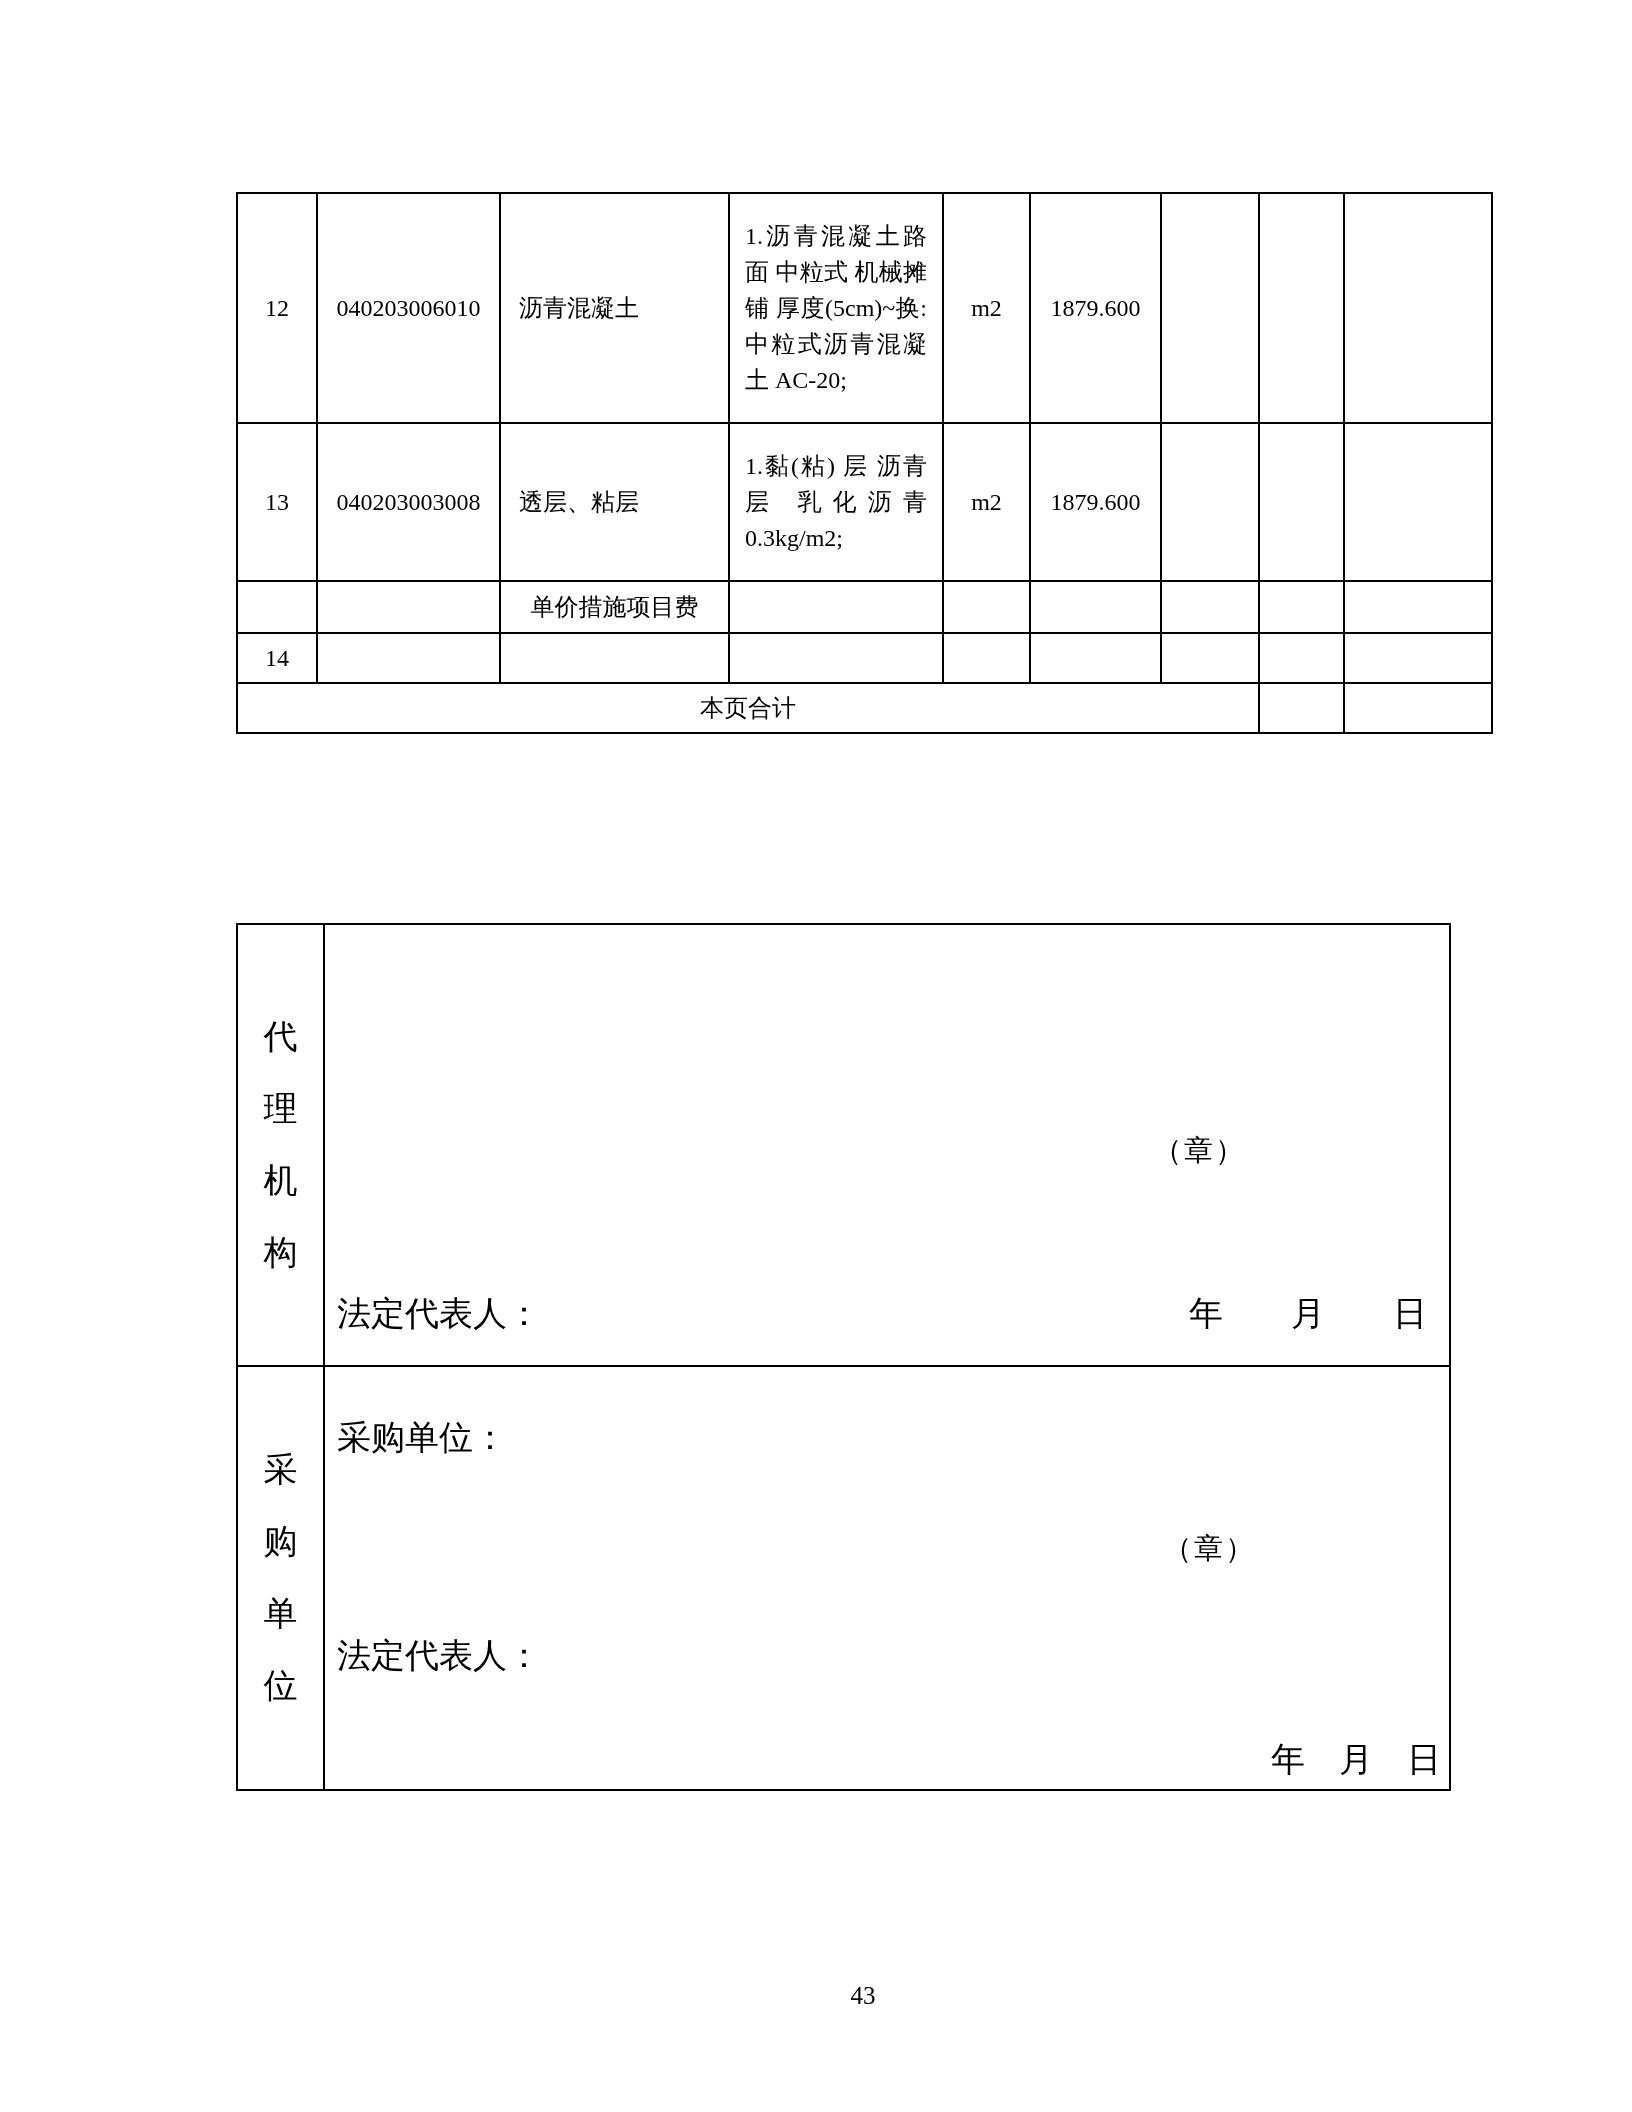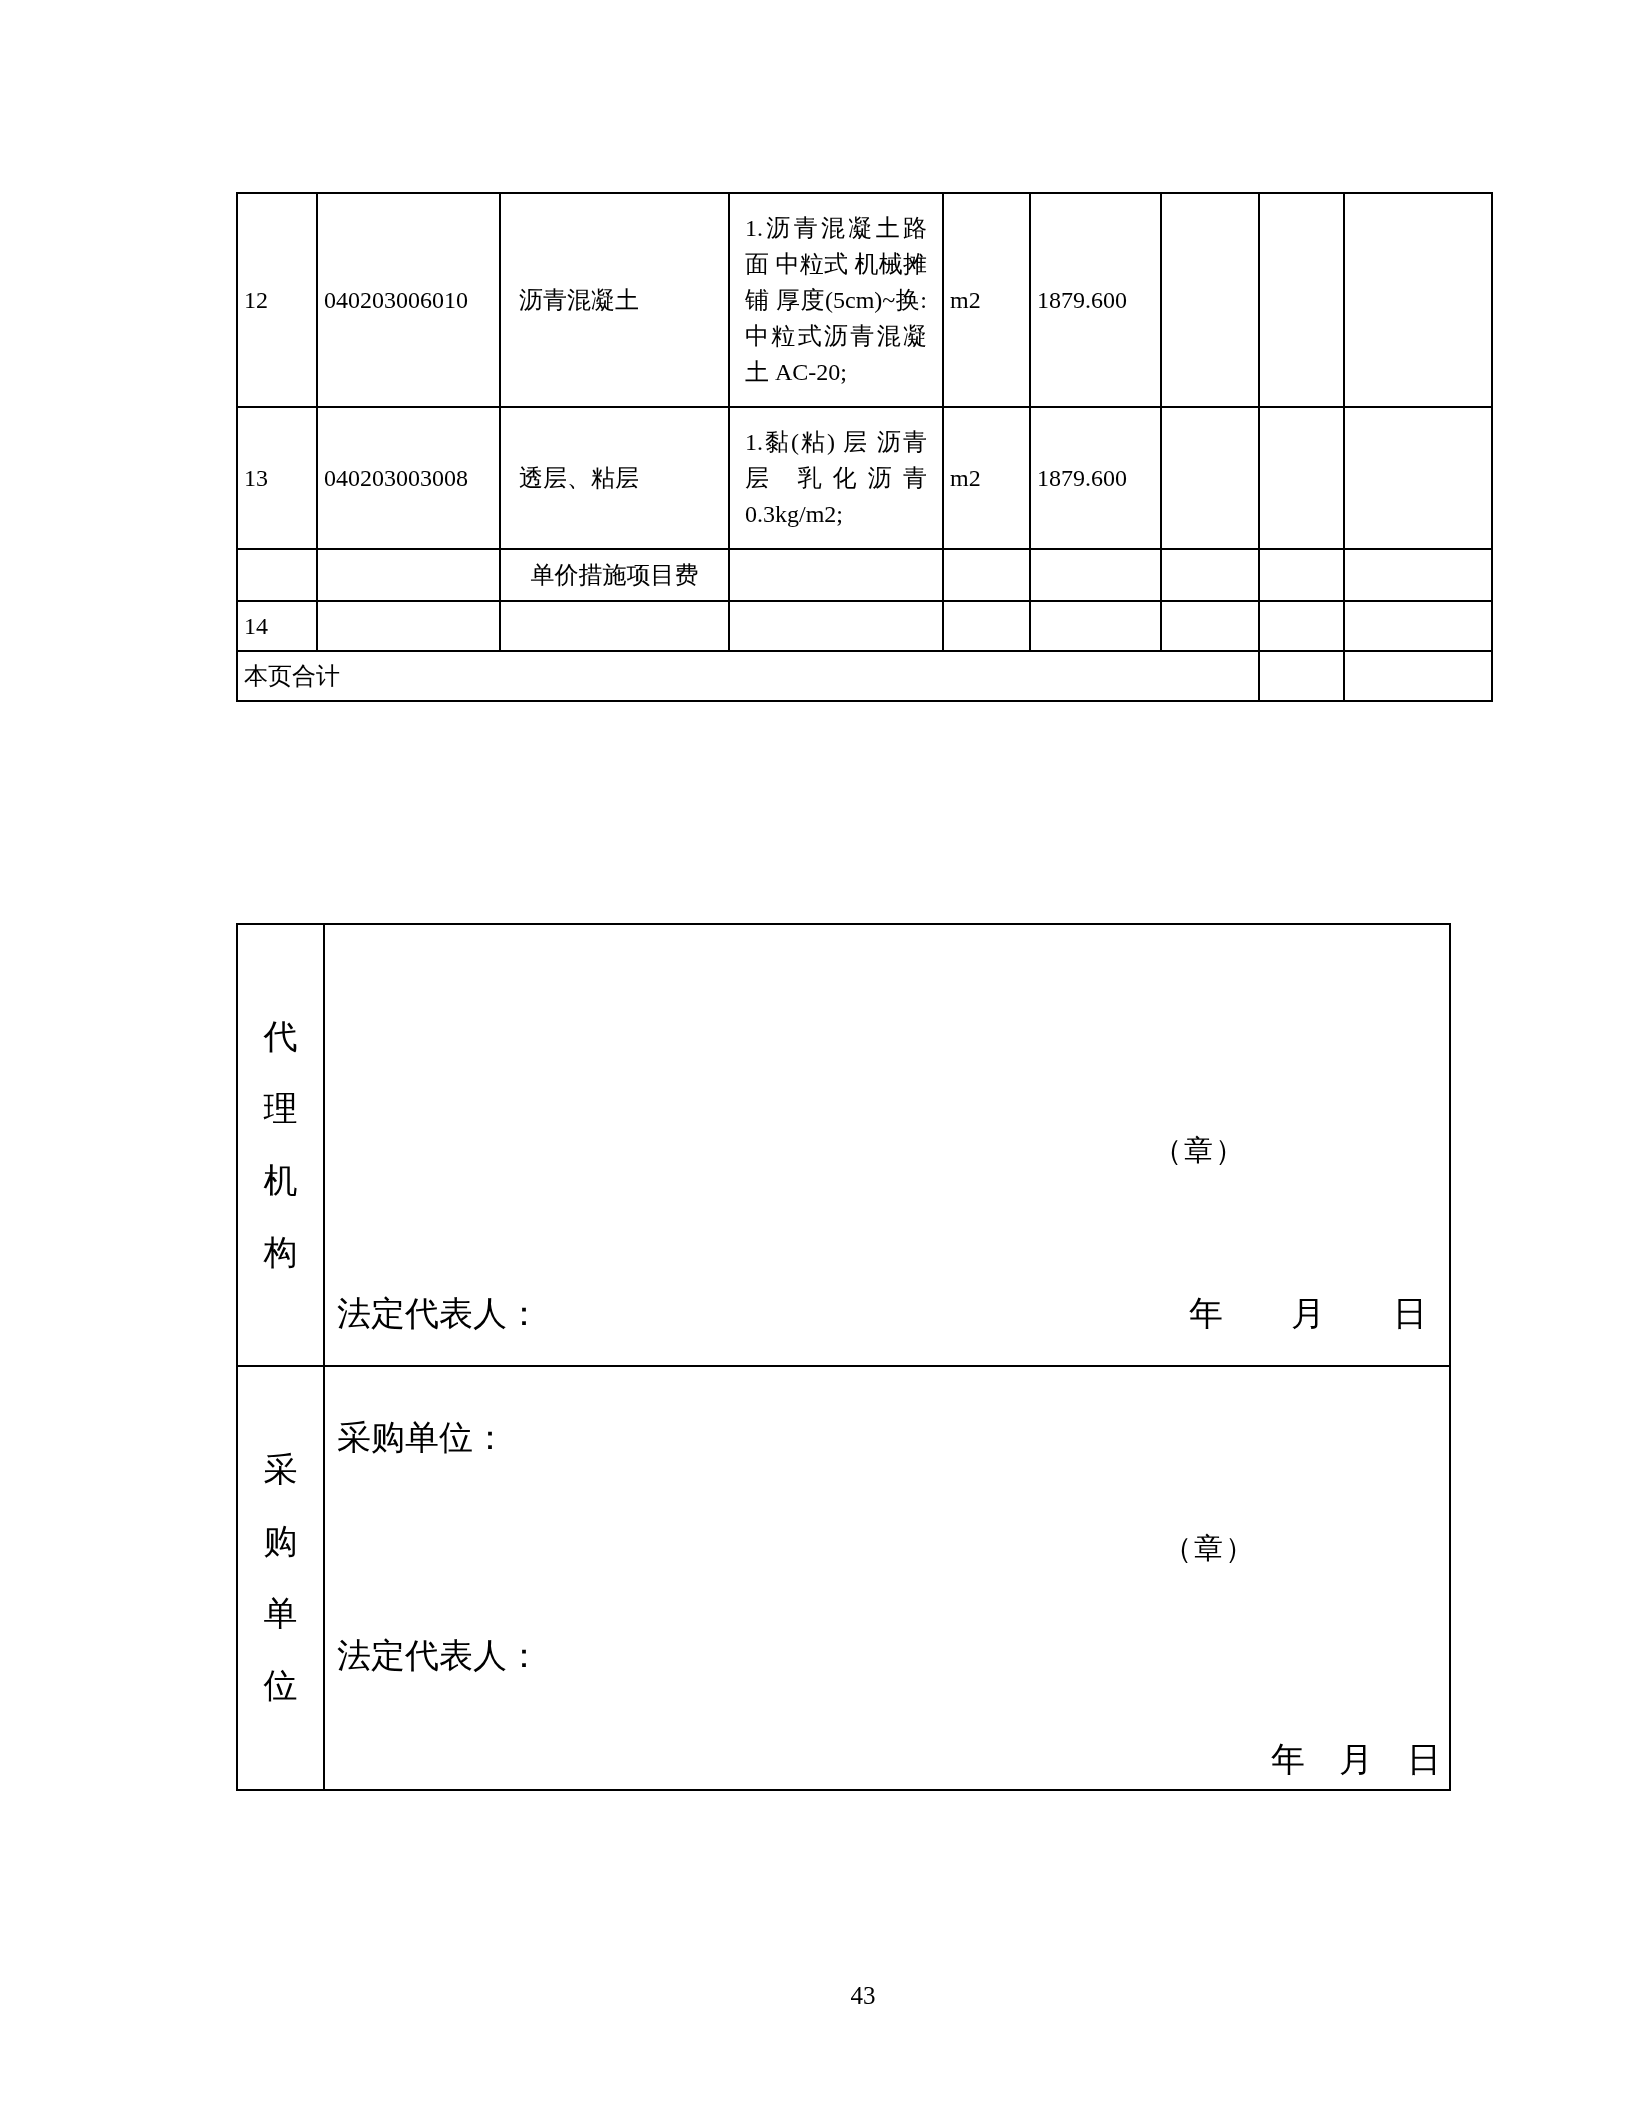--- a/index.html
+++ b/index.html
@@ -19,31 +19,31 @@
     left: 236px;
     top: 192px;
     width: 1257px;
     border-collapse: collapse;
     table-layout: fixed;
     font-size: 24px;
   }
   .boq td {
     border: 2px solid #000000;
     vertical-align: middle;
-    text-align: left;
+    text-align: center;
     padding: 2px 6px;
     overflow: hidden;
     box-sizing: border-box;
   }
   .boq td.cell-name   { text-align: left; padding-left: 18px; }
   .boq td.cell-name.centered { text-align: center; padding-left: 6px; }
   .boq td.cell-desc   {
     text-align: justify;
     text-align-last: left;
-    padding: 16px 15px;
+    padding: 24px 15px;
     line-height: 36px;
   }
   .boq tr.r-item-tall  td { height: 214px; }
   .boq tr.r-item-mid   td { height: 127px; }
   .boq tr.r-measures   td { height: 52px; }
   .boq tr.r-14         td { height: 50px; }
   .boq tr.r-total      td { height: 50px; }
   .boq tr.r-grand      td { height: 54px; }
 
   

